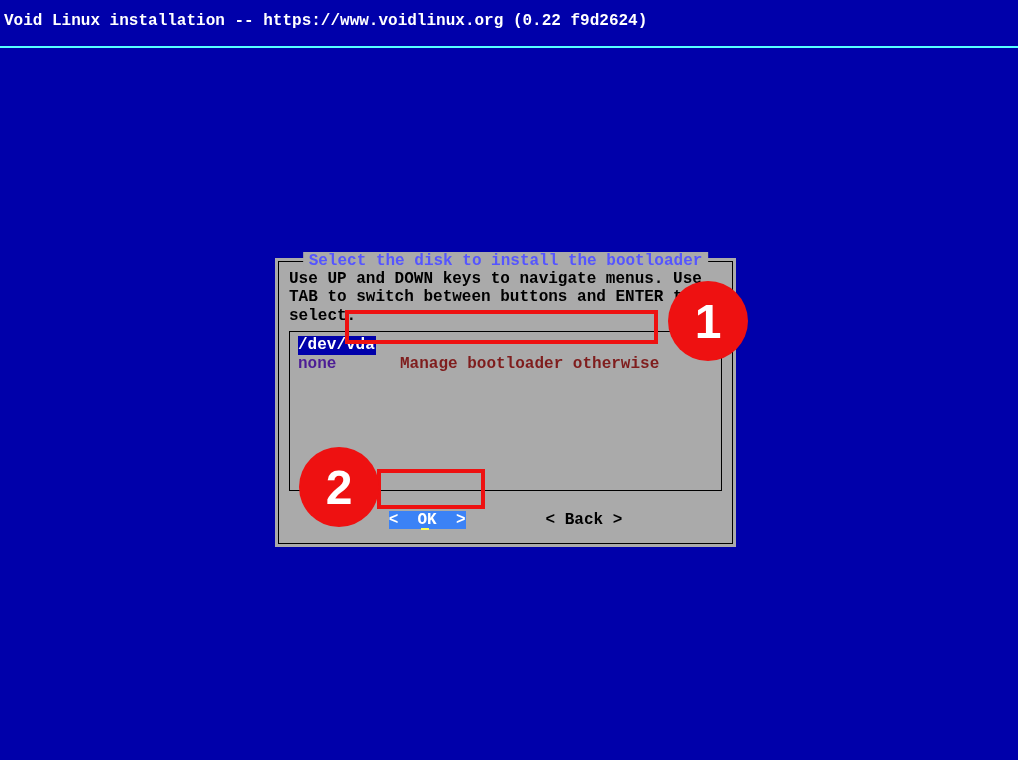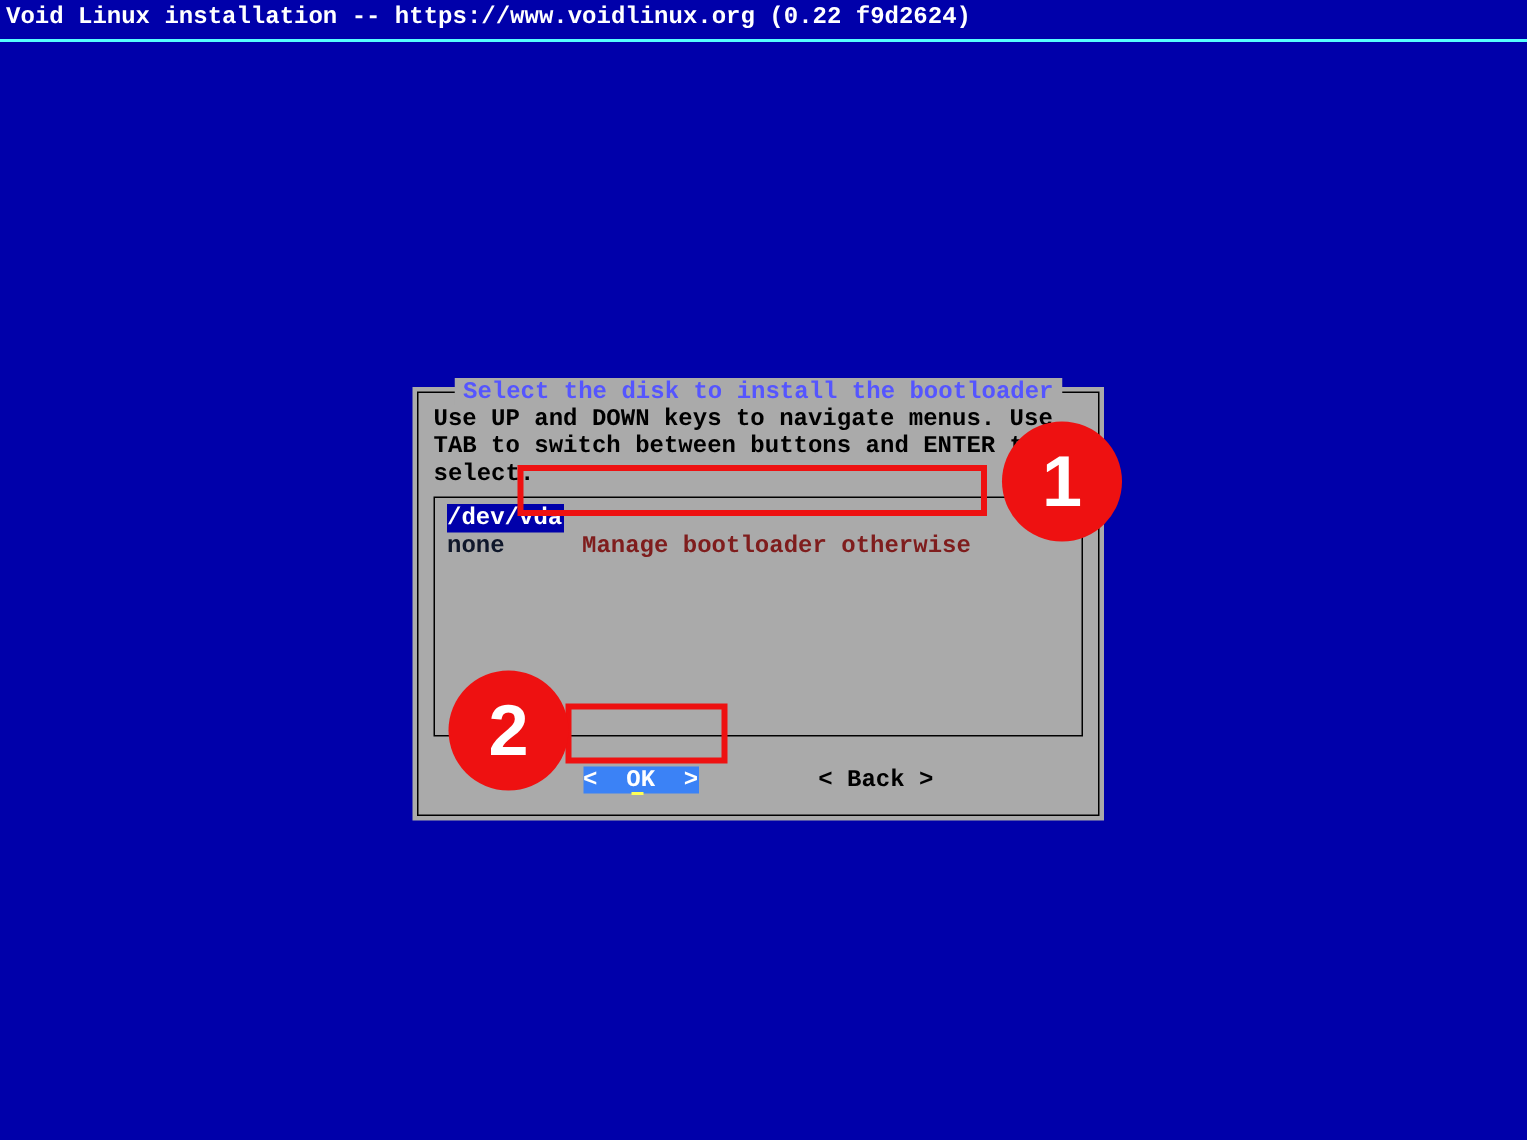--- a/index.html
+++ b/index.html
@@ -9,21 +9,21 @@
     font-family: "Courier New", monospace;
     font-size: 16px;
     font-weight: bold;
     color: #ffffff;
     width: 1018px;
     height: 760px;
     overflow: hidden;
     position: relative;
   }
   .header {
-    padding: 2px 4px;
+    padding: 12px 4px;
     color: #ffffff;
   }
   .hr {
     border-top: 2px solid #55ffff;
     margin-top: 4px;
   }
   .dialog {
     position: absolute;
     left: 275px;
     top: 258px;
@@ -55,31 +55,31 @@
   }
   .list-area {
     margin: 0 10px 10px 10px;
     border: 1px solid #000000;
     background: #aaaaaa;
     height: 150px;
     padding: 4px 4px;
   }
   .list-row {
     display: flex;
-    gap: 12px;
+    gap: 24px;
     padding: 0 4px;
     line-height: 1.2;
   }
   .list-row.selected .dev,
   .list-row.selected .info {
     background: #0000aa;
     color: #ffffff;
   }
   .list-row .dev {
-    color: #0f172a;
+    color: #4c1d95;
     min-width: 78px;
   }
   .list-row.selected .dev {
     color: #ffffff;
   }
   .list-row .info {
     color: #7f1d1d;
   }
   .buttons {
     display: flex;

